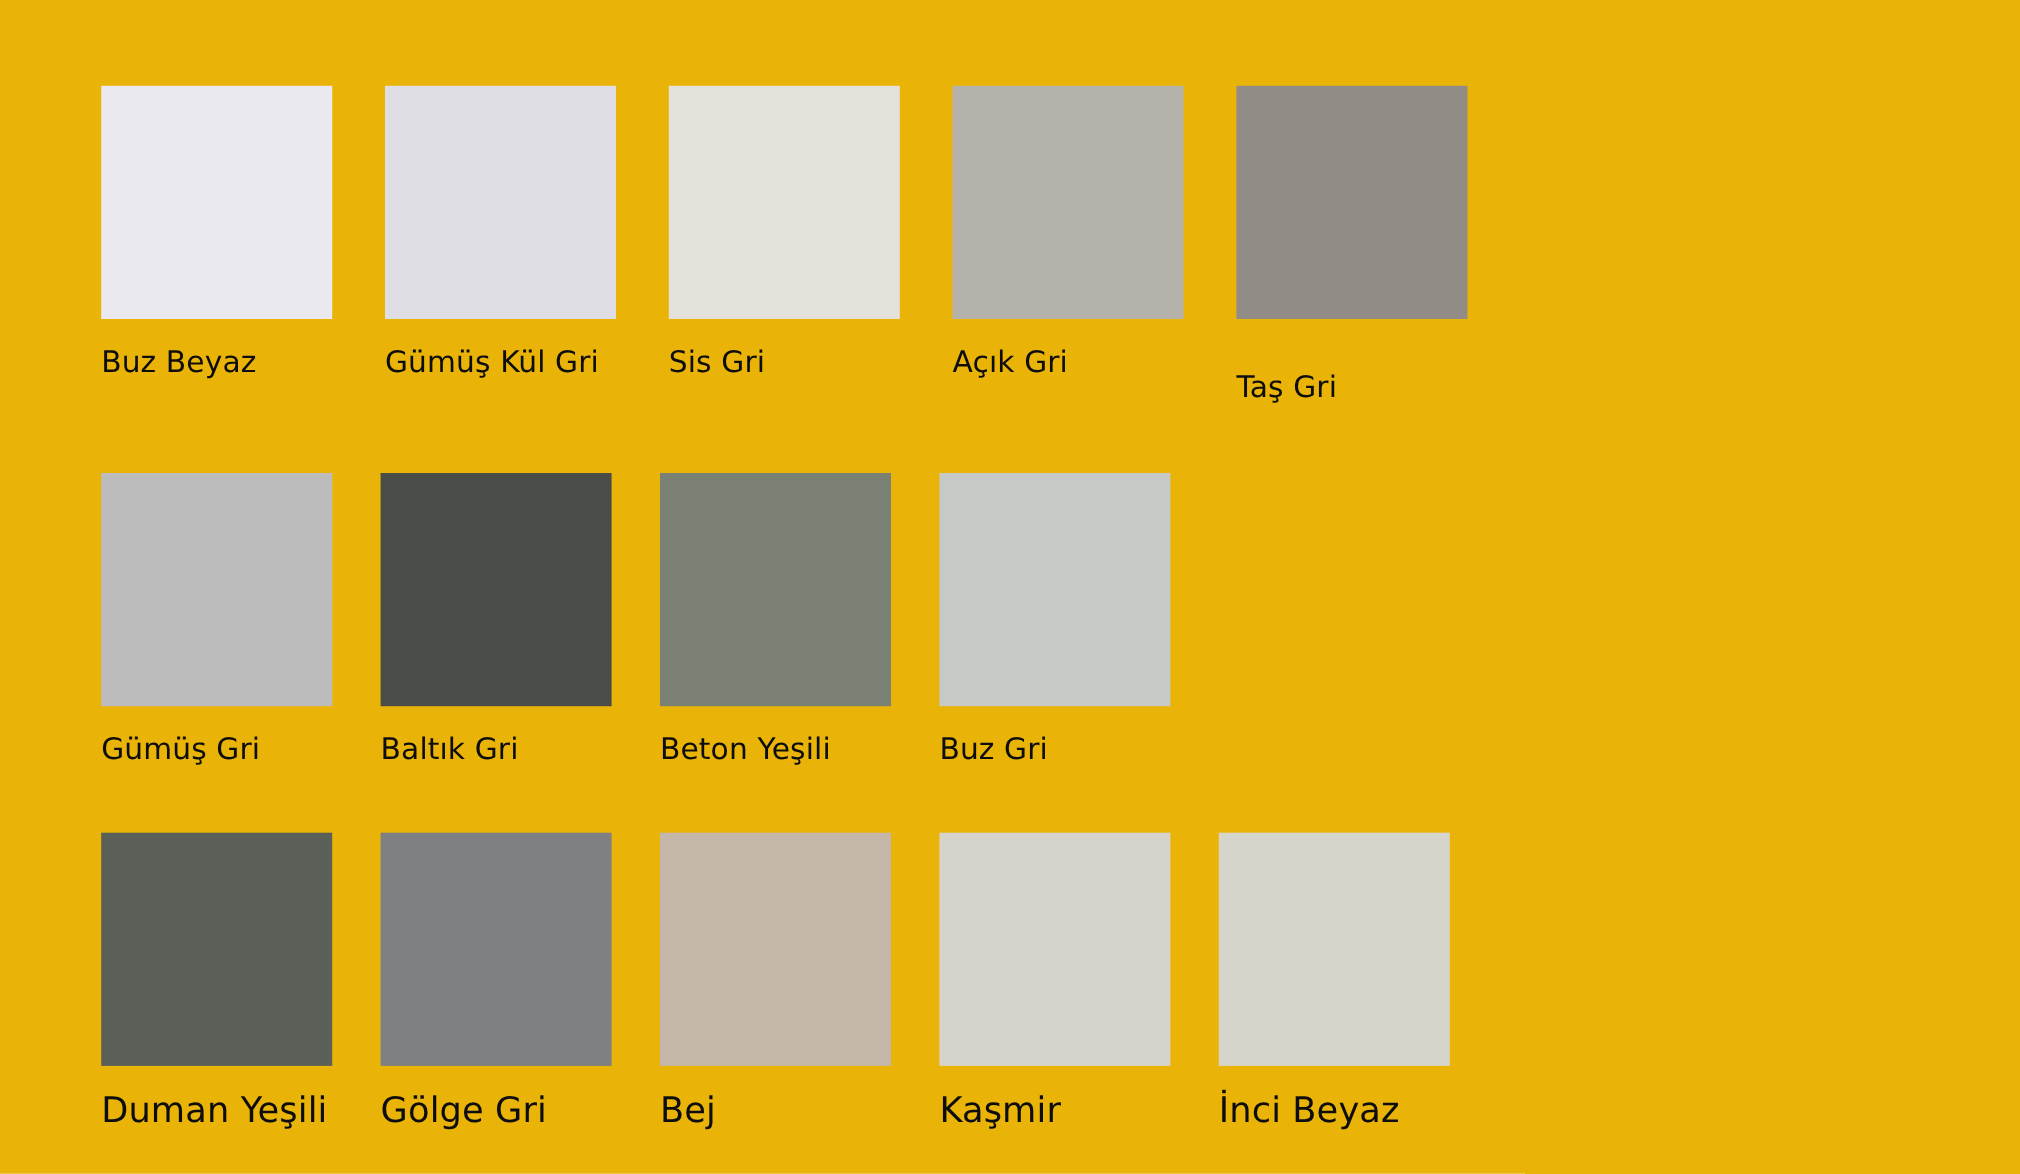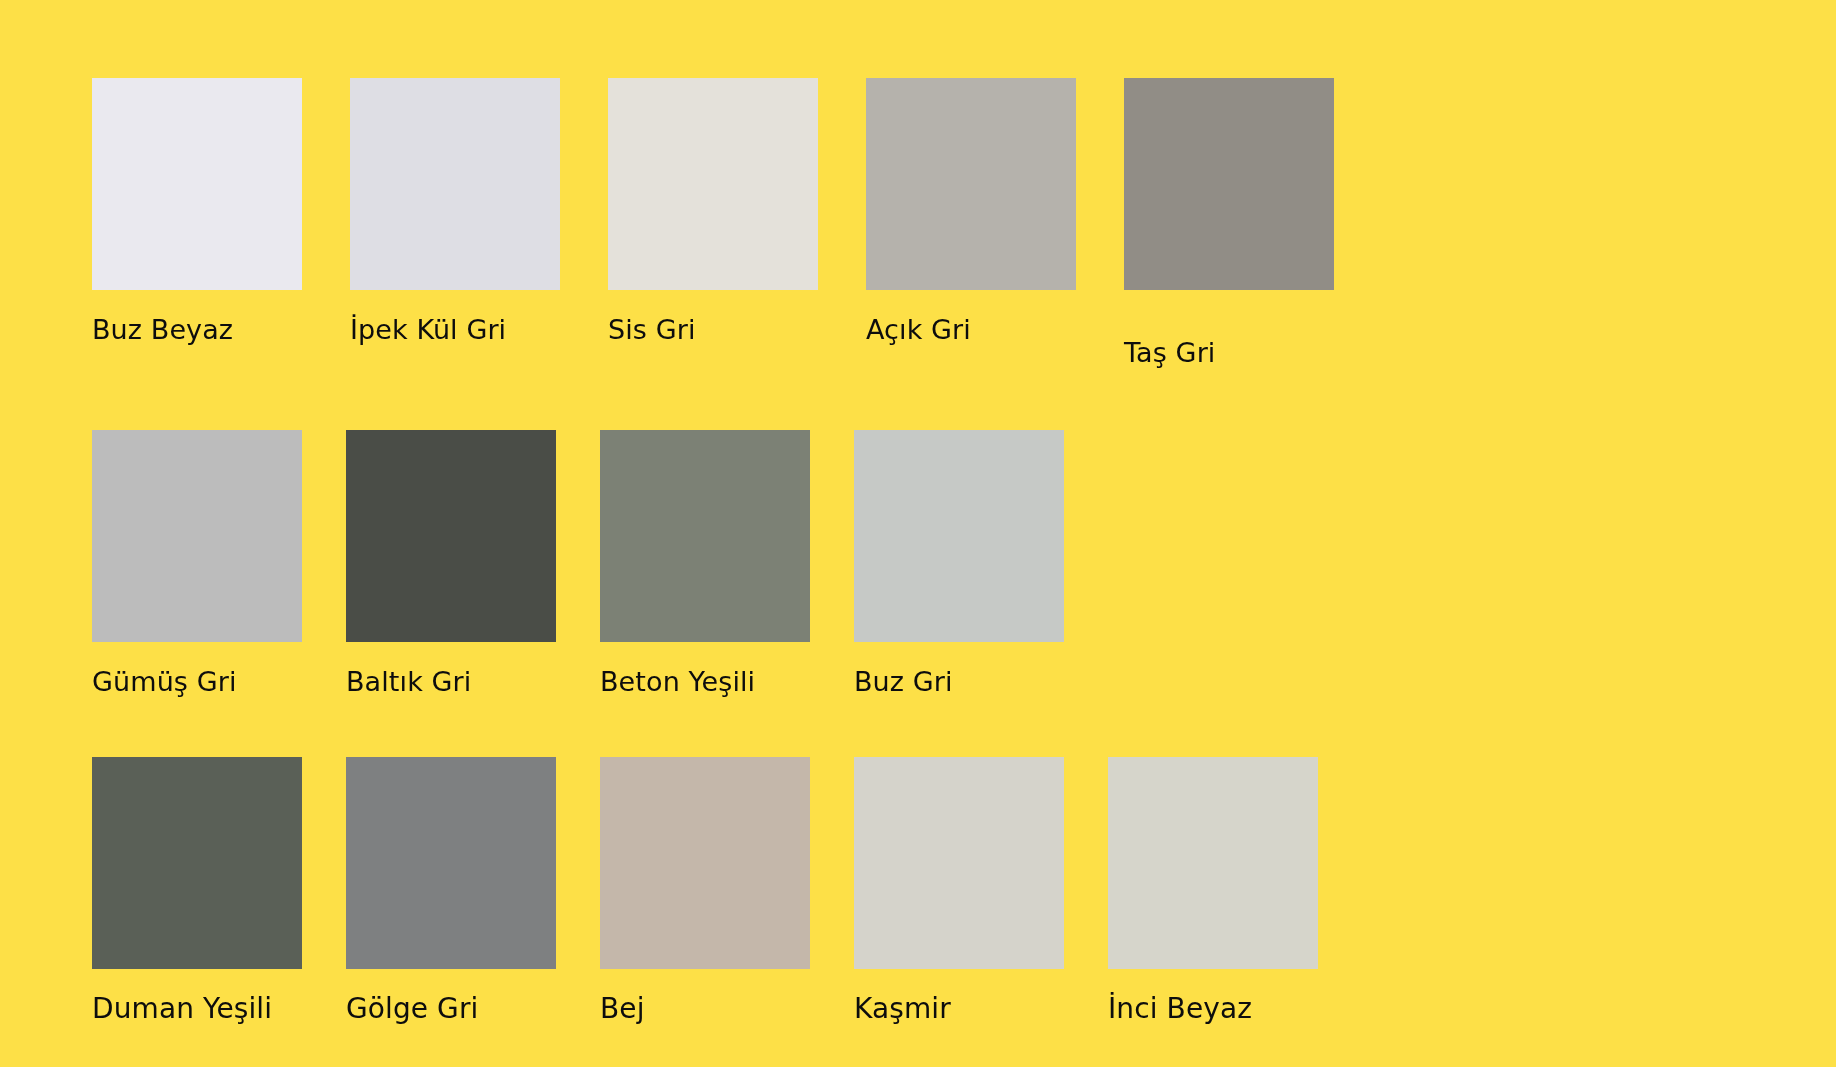--- a/index.html
+++ b/index.html
@@ -57,35 +57,35 @@
   #row-1 { top: 430px; left: 92px; }
   #row-2 { top: 757px; left: 92px; }
 
   
   #row-0 .swatch-cell { margin-right: 48px; }
   #row-1 .swatch-cell { margin-right: 44px; }
   #row-2 .swatch-cell { margin-right: 44px; }
   .swatch-cell:last-child { margin-right: 0; }
 
   
-  #row-2 .swatch-label { font-size: 28px; }
+  #row-2 .swatch-label { font-size: 32px; }
 </style>
 </head>
 <body>
 
-<div class="palette-page" style="background: #fde047;">
+<div class="palette-page" style="background: #eab308;">
 
 <div class="palette-row" id="row-0">
       <div class="swatch-cell">
         <div class="swatch-chip" title="#EAE9EF" style="width: 210px; height: 212px; background: rgb(234, 233, 239);"></div>
         <div class="swatch-label" style="color: rgb(13, 13, 13);">Buz Beyaz</div>
       </div>
       <div class="swatch-cell">
         <div class="swatch-chip" title="#DEDEE4" style="width: 210px; height: 212px; background: rgb(222, 222, 228);"></div>
-        <div class="swatch-label" style="color: rgb(13, 13, 13);">İpek Kül Gri</div>
+        <div class="swatch-label" style="color: rgb(13, 13, 13);">Gümüş Kül Gri</div>
       </div>
       <div class="swatch-cell">
         <div class="swatch-chip" title="#E4E1DA" style="width: 210px; height: 212px; background: rgb(228, 225, 218);"></div>
         <div class="swatch-label" style="color: rgb(13, 13, 13);">Sis Gri</div>
       </div>
       <div class="swatch-cell">
         <div class="swatch-chip" title="#B5B2AC" style="width: 210px; height: 212px; background: rgb(181, 178, 172);"></div>
         <div class="swatch-label" style="color: rgb(13, 13, 13);">Açık Gri</div>
       </div>
       <div class="swatch-cell">

